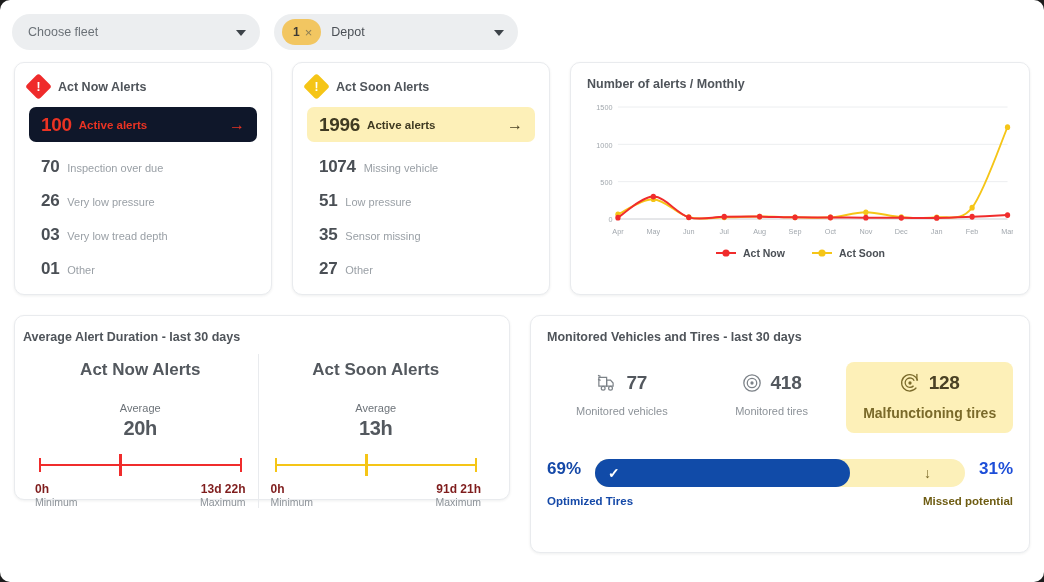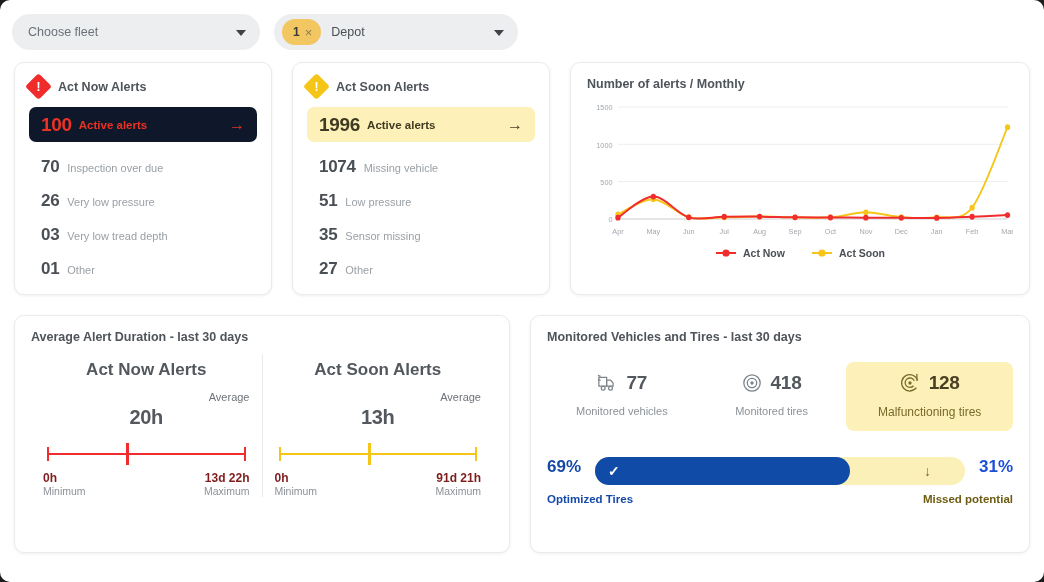--- a/index.html
+++ b/index.html
@@ -120,47 +120,47 @@
   }
   .legend-item { display: flex; align-items: center; gap: 6px; font-size: 10.5px; font-weight: 700; color: #4a4f55; }
   .legend-swatch { display: block; }
   
   .bottom-grid {
     display: grid;
     grid-template-columns: 496px 1fr;
     gap: 20px;
     padding: 20px 14px 0 14px;
   }
-  .dur-card { padding: 14px 16px 12px 16px; height: 238px; }
+  .dur-card { padding: 14px 16px 12px 8px; height: 185px; }
   .dur-cols { display: flex; margin-top: 10px; }
   .dur-col { flex: 1; padding: 0 12px; }
   .dur-col.left { border-right: 1px solid #e9ebee; }
   .dur-title { text-align: center; font-size: 17px; font-weight: 700; color: #53585e; margin-top: 6px; }
-  .dur-avg-lbl { text-align: right; font-size: 11px; color: #6d7379; margin-top: 11px; }
+  .dur-avg-lbl { text-align: center; font-size: 11px; color: #6d7379; margin-top: 22px; }
   .dur-avg-val { text-align: center; font-size: 20px; font-weight: 700; color: #53585e; margin-top: 3px; letter-spacing: -0.4px; }
   .range { position: relative; height: 26px; margin-top: 12px; }
   .range .bar { position: absolute; top: 12px; left: 4px; right: 4px; height: 2px; }
   .range .cap { position: absolute; top: 6px; width: 2px; height: 14px; }
   .range .cap.l { left: 4px; }
   .range .cap.r { right: 4px; }
   .range .mid { position: absolute; top: 2px; width: 3px; height: 22px; }
   .range.red .bar, .range.red .cap, .range.red .mid { background: #f02c2c; }
   .range.yellow .bar, .range.yellow .cap, .range.yellow .mid { background: #f5c517; }
   .range-vals { display: flex; justify-content: space-between; font-size: 12px; font-weight: 700; color: #7f1d1d; margin-top: 4px; gap: 24px; }
   .range-caps { display: flex; justify-content: space-between; font-size: 10.5px; color: #8c9298; margin-top: 0; }
   
   .mon-card { padding: 14px 16px 12px 16px; height: 238px; }
   .mon-stats { display: flex; align-items: stretch; margin-top: 18px; gap: 0; }
   .mon-stat { flex: 1; text-align: center; padding: 10px 4px 12px 4px; border-radius: 8px; }
   .mon-stat.highlight { background: #fdf0b8; flex: 1.12; }
   .mon-stat .top { display: flex; align-items: center; justify-content: center; gap: 9px; }
   .mon-stat .val { font-size: 19px; font-weight: 700; color: #53585e; letter-spacing: -0.3px; }
   .mon-stat.highlight .val { color: #4a4124; }
   .mon-stat .cap { font-size: 11px; color: #8c9298; margin-top: 11px; }
-  .mon-stat.highlight .cap { color: #7a6a2a; font-weight: 400; font-size: 12px; }
+  .mon-stat.highlight .cap { color: #7a6a2a; font-weight: 700; font-size: 14px; }
   .prog-row { display: flex; align-items: flex-start; margin-top: 26px; gap: 14px; }
   .prog-left { font-size: 17px; font-weight: 700; color: #1549a8; }
   .prog-right { font-size: 17px; font-weight: 700; color: #1d4ed8; }
   .prog-track {
     flex: 1; position: relative; height: 28px;
     border-radius: 14px; background: #fcf0b9;
     display: flex; align-items: center;
   }
   .prog-fill {
     height: 28px; border-radius: 14px; background: #114ba8;

